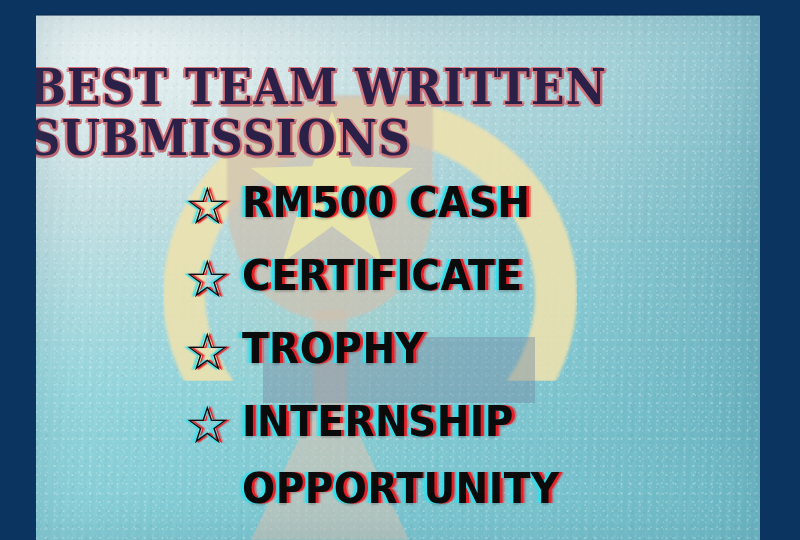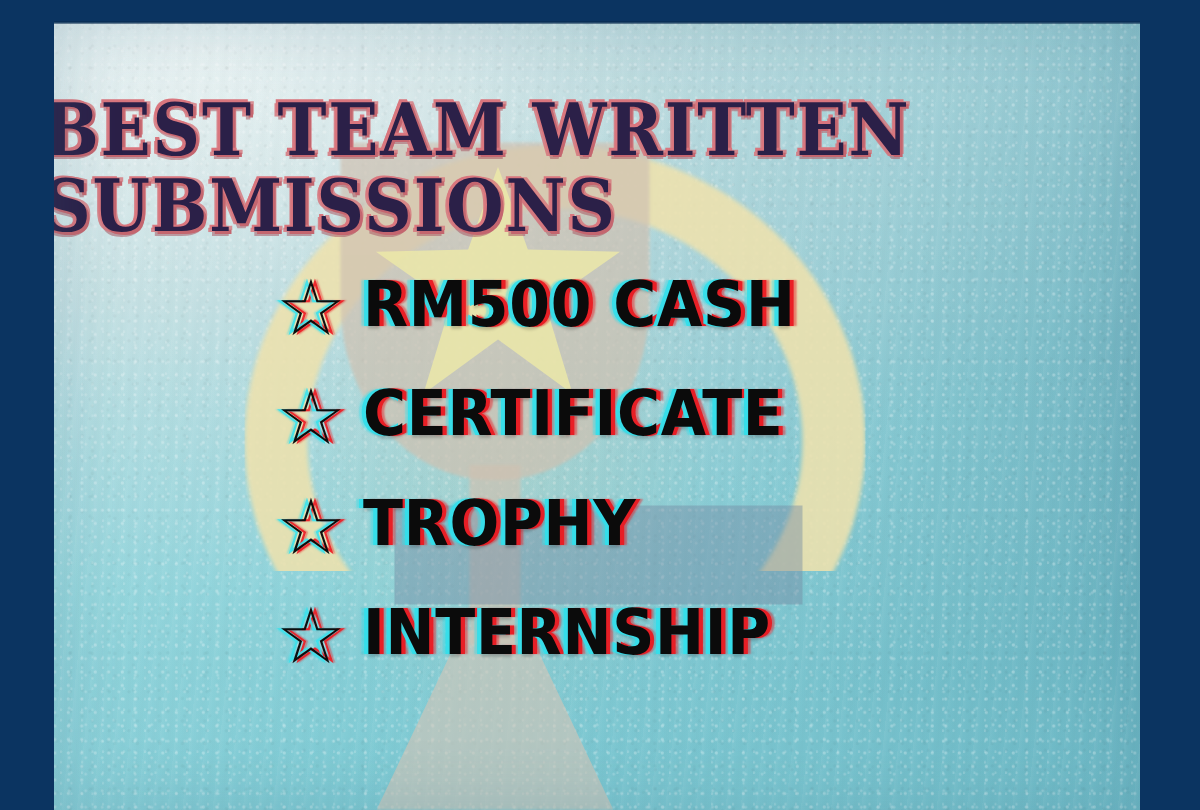--- a/index.html
+++ b/index.html
@@ -339,20 +339,24 @@
       <div class="prize-row">
         <span class="prize-star">☆</span>
         <span class="prize-label">TROPHY</span>
       </div>
 
       <div class="prize-row">
         <span class="prize-star">☆</span>
         <span class="prize-label">INTERNSHIP</span>
       </div>
 
+      <div class="prize-row wrap">
+        <span class="prize-star">☆</span>
+        <span class="prize-label">OPPORTUNITY</span>
+      </div>
 
     </div>
 
     <div class="vignette"></div>
   </div>
 
   <div class="edge top"></div>
   <div class="edge left"></div>
   <div class="edge right"></div>
   <div class="edge seam"></div>

